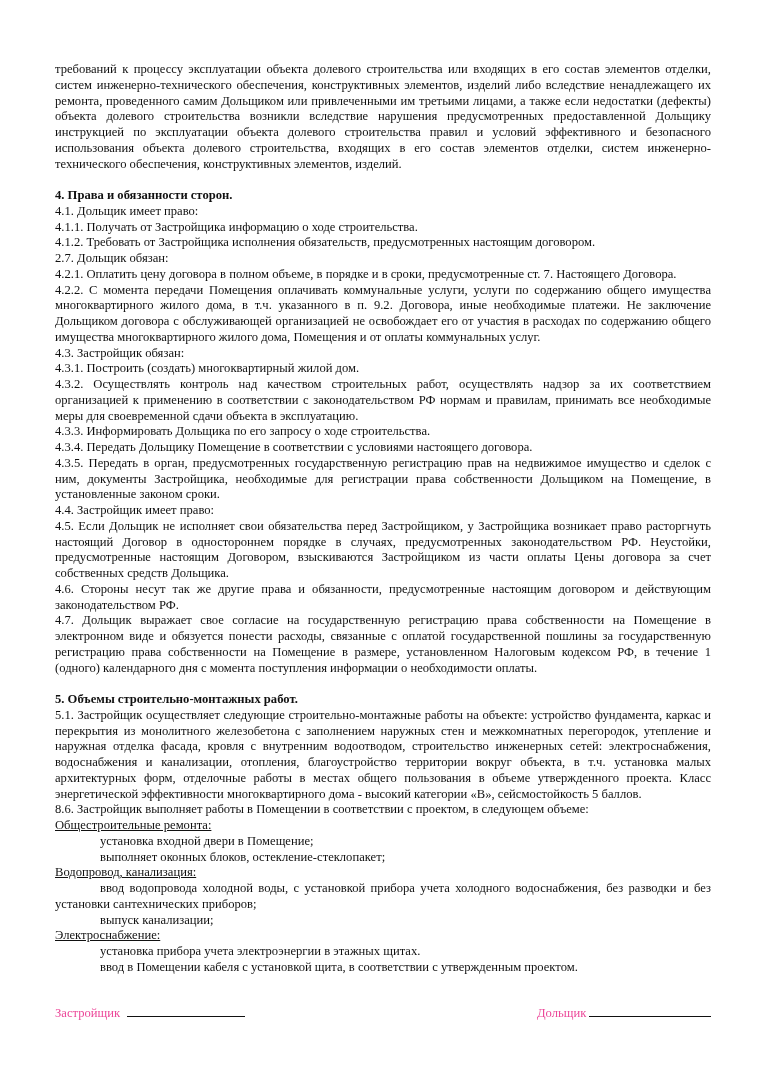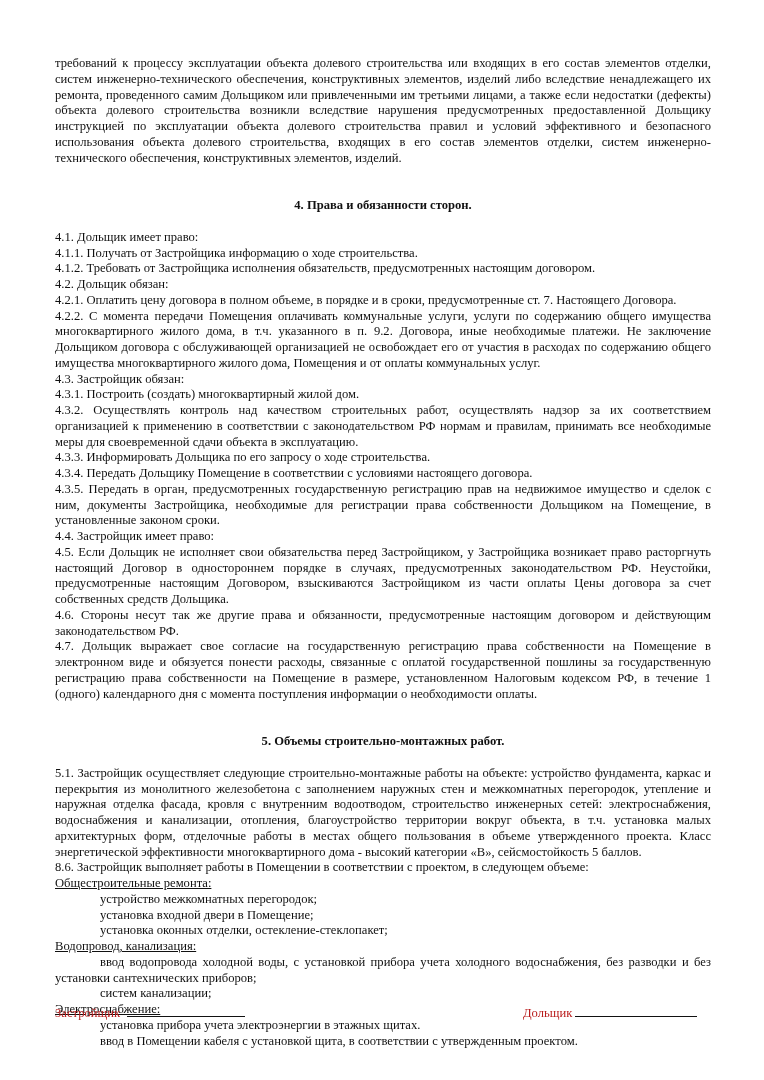--- a/index.html
+++ b/index.html
@@ -1,65 +1,64 @@
 <!DOCTYPE html>
 <html><head>
 <meta charset="utf-8">
 <style>
   html,body{margin:0;padding:0;background:#fff;}
   body{width:764px;height:1080px;overflow:hidden;position:relative;}
-  .page{position:absolute;left:55px;top:56px;width:656px;
+  .page{position:absolute;left:55px;top:62px;width:656px;
     font-family:"Liberation Serif",serif;font-size:12.6px;line-height:15.75px;color:#111;}
   p{margin:0;text-align:justify;}
-  .h{text-align:center;font-weight:bold;margin:16px;}
+  .h{font-weight:bold;margin:0;}
   .gap{height:15.75px;}
   .ind{text-indent:45px;}
   .u{text-decoration:underline;}
-  .sign{position:absolute;top:1004px;font-family:"Liberation Serif",serif;font-size:12.6px;color:#b91c1c;}
+  .sign{position:absolute;top:1004px;font-family:"Liberation Serif",serif;font-size:12.6px;color:#ec4899;}
   .line{display:inline-block;border-bottom:1px solid #111;height:12px;vertical-align:baseline;}
 </style>
 </head>
 <body>
 
 <div class="page">
   <p>требований к процессу эксплуатации объекта долевого строительства или входящих в его состав элементов отделки, систем инженерно-технического обеспечения, конструктивных элементов, изделий либо вследствие ненадлежащего их ремонта, проведенного самим Дольщиком или привлеченными им третьими лицами, а также если недостатки (дефекты) объекта долевого строительства возникли вследствие нарушения предусмотренных предоставленной Дольщику инструкцией по эксплуатации объекта долевого строительства правил и условий эффективного и безопасного использования объекта долевого строительства, входящих в его состав элементов отделки, систем инженерно-технического обеспечения, конструктивных элементов, изделий.</p>
   <div class="gap"></div>
   <p class="h">4. Права и обязанности сторон.</p>
   <p>4.1. Дольщик имеет право:</p>
   <p>4.1.1. Получать от Застройщика информацию о ходе строительства.</p>
   <p>4.1.2. Требовать от Застройщика исполнения обязательств, предусмотренных настоящим договором.</p>
-  <p>4.2. Дольщик обязан:</p>
+  <p>2.7. Дольщик обязан:</p>
   <p>4.2.1. Оплатить цену договора в полном объеме, в порядке и в сроки, предусмотренные ст. 7. Настоящего Договора.</p>
   <p>4.2.2. С момента передачи Помещения оплачивать коммунальные услуги, услуги по содержанию общего имущества многоквартирного жилого дома, в т.ч. указанного в п. 9.2. Договора, иные необходимые платежи. Не заключение Дольщиком договора с обслуживающей организацией не освобождает его от участия в расходах по содержанию общего имущества многоквартирного жилого дома, Помещения и от оплаты коммунальных услуг.</p>
   <p>4.3. Застройщик обязан:</p>
   <p>4.3.1. Построить (создать) многоквартирный жилой дом.</p>
   <p>4.3.2. Осуществлять контроль над качеством строительных работ, осуществлять надзор за их соответствием организацией к применению в соответствии с законодательством РФ нормам и правилам, принимать все необходимые меры для своевременной сдачи объекта в эксплуатацию.</p>
   <p>4.3.3. Информировать Дольщика по его запросу о ходе строительства.</p>
   <p>4.3.4. Передать Дольщику Помещение в соответствии с условиями настоящего договора.</p>
   <p>4.3.5. Передать в орган, предусмотренных государственную регистрацию прав на недвижимое имущество и сделок с ним, документы Застройщика, необходимые для регистрации права собственности Дольщиком на Помещение, в установленные законом сроки.</p>
   <p>4.4. Застройщик имеет право:</p>
   <p>4.5. Если Дольщик не исполняет свои обязательства перед Застройщиком, у Застройщика возникает право расторгнуть настоящий Договор в одностороннем порядке в случаях, предусмотренных законодательством РФ.  Неустойки, предусмотренные настоящим Договором, взыскиваются Застройщиком из части оплаты Цены договора за счет собственных средств Дольщика.</p>
   <p>4.6. Стороны несут так же другие права и обязанности, предусмотренные настоящим договором и действующим законодательством РФ.</p>
   <p>4.7. Дольщик выражает свое согласие на государственную регистрацию права собственности на Помещение в электронном виде и обязуется понести расходы, связанные с оплатой государственной пошлины за государственную регистрацию права собственности на Помещение в размере, установленном Налоговым кодексом РФ, в течение 1 (одного) календарного дня с момента поступления информации о необходимости оплаты.</p>
   <div class="gap"></div>
   <p class="h">5. Объемы строительно-монтажных работ.</p>
   <p>5.1. Застройщик осуществляет следующие строительно-монтажные работы на объекте: устройство фундамента, каркас и перекрытия из монолитного железобетона с заполнением наружных стен и межкомнатных перегородок, утепление и наружная отделка фасада, кровля с внутренним водоотводом, строительство инженерных сетей:  электроснабжения, водоснабжения и канализации, отопления, благоустройство территории вокруг объекта, в т.ч. установка малых архитектурных форм, отделочные работы в местах общего пользования в объеме утвержденного проекта. Класс энергетической эффективности многоквартирного дома -  высокий категории «В», сейсмостойкость 5 баллов.</p>
   <p>8.6. Застройщик выполняет работы в Помещении в соответствии с проектом, в следующем объеме:</p>
   <p class="u">Общестроительные ремонта:</p>
-  <p class="ind">устройство межкомнатных перегородок;</p>
   <p class="ind">установка входной двери в Помещение;</p>
-  <p class="ind">установка оконных отделки, остекление-стеклопакет;</p>
+  <p class="ind">выполняет оконных блоков, остекление-стеклопакет;</p>
   <p class="u">Водопровод, канализация:</p>
   <p class="ind">ввод водопровода холодной воды, с установкой прибора учета холодного водоснабжения, без разводки и без установки сантехнических приборов;</p>
-  <p class="ind">систем канализации;</p>
+  <p class="ind">выпуск канализации;</p>
   <p class="u">Электроснабжение:</p>
   <p class="ind">установка прибора учета электроэнергии в этажных щитах.</p>
   <p class="ind">ввод в Помещении кабеля с установкой щита, в соответствии с утвержденным проектом.</p>
 </div>
 
 <div class="sign" style="left:55px;">
   <span>Застройщик</span>
   <span class="line" style="width:118px;margin-left:4px;"></span>
 </div>
-<div class="sign" style="left:523px;">
+<div class="sign" style="left:537px;">
   <span>Дольщик</span>
   <span class="line" style="width:122px;"></span>
 </div>
 
 </body></html>

